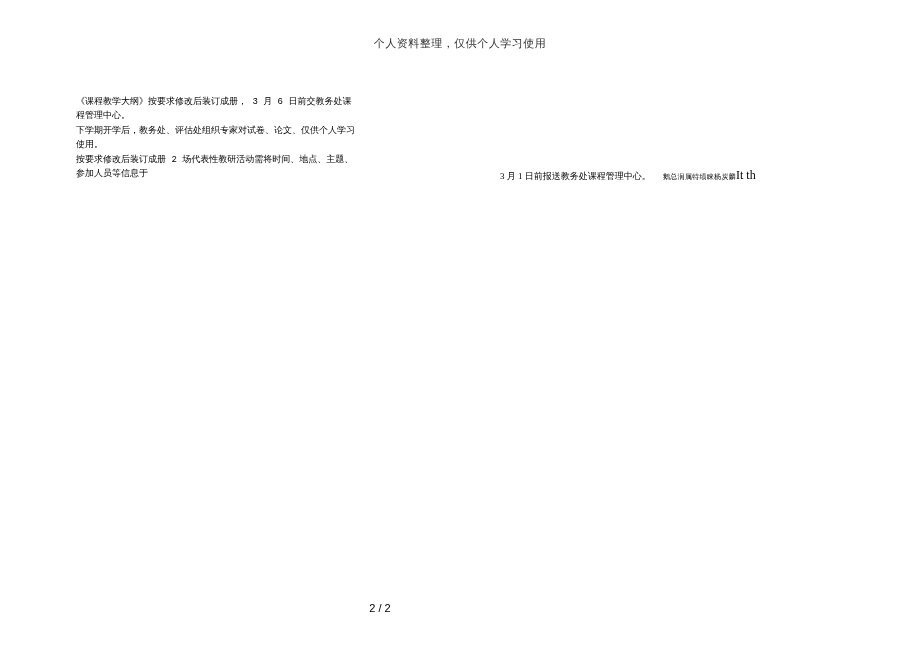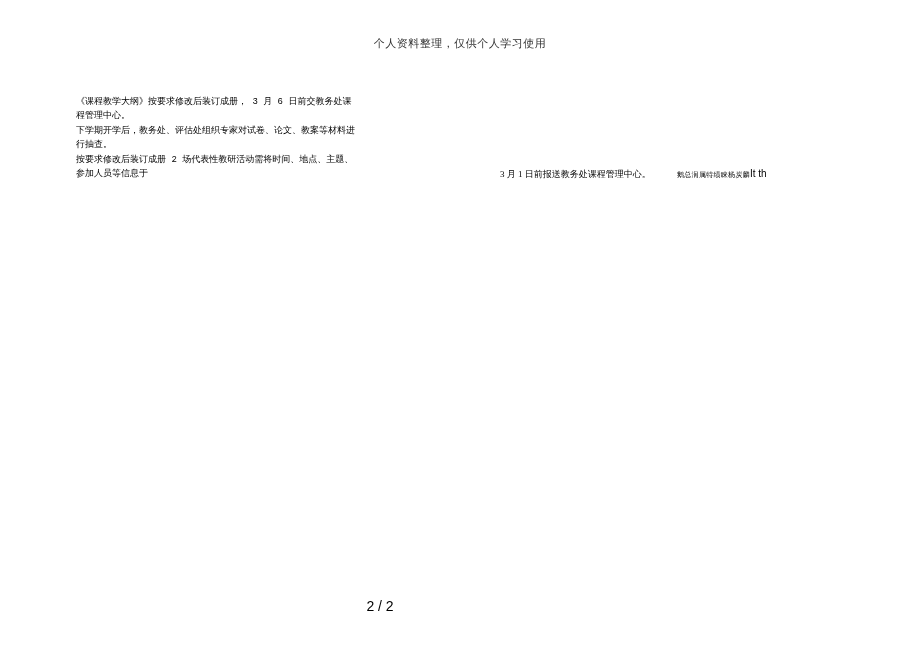--- a/index.html
+++ b/index.html
@@ -48,51 +48,51 @@
       font-size: 9px;
       line-height: 1.6;
       white-space: nowrap;
     }
     .right-main {
       display: inline;
     }
     .right-small {
       display: inline;
       font-size: 7px;
-      margin-left: 24px;
+      margin-left: 10px;
       letter-spacing: 0.3px;
     }
     .right-tail {
       display: inline;
-      font-size: 10px;
-      font-family: Liberation Sans, sans-serif;
+      font-size: 12px;
+      font-family: Liberation Serif, serif;
     }
     .page-number {
       position: absolute;
       bottom: 36px;
       left: 0;
       width: 760px;
       text-align: center;
-      font-size: 14px;
+      font-size: 11px;
       font-family: Arial, sans-serif;
       color: #000;
     }
   </style>
 </head>
 <body>
 
 <div class="page">
 
   <div class="header-note">个人资料整理，仅供个人学习使用</div>
 
   <div class="body-text">
     <p class="para1">
       <span>《课程教学大纲》按要求修改后装订成册，</span><span> 3 月 6 日前交教务处课程管理中心。</span>
     </p>
-    <p>下学期开学后，教务处、评估处组织专家对试卷、论文、教案等材料进行抽查。</p>
+    <p>下学期开学后，教务处、评估处组织专家对试卷、论文、仅供个人学习使用。</p>
     <p>
       <span>按要求修改后装订成册</span><span> 2 场代表性教研活动需将时间、地点、主题、参加人员等信息于</span>
     </p>
   </div>
 
   <div class="right-block">
     <span class="right-main">3 月  1 日前报送教务处课程管理中心。</span>
     <span class="right-small">鹅总润属特绩睐杨炭麟</span><span class="right-tail">It th</span>
   </div>
 

